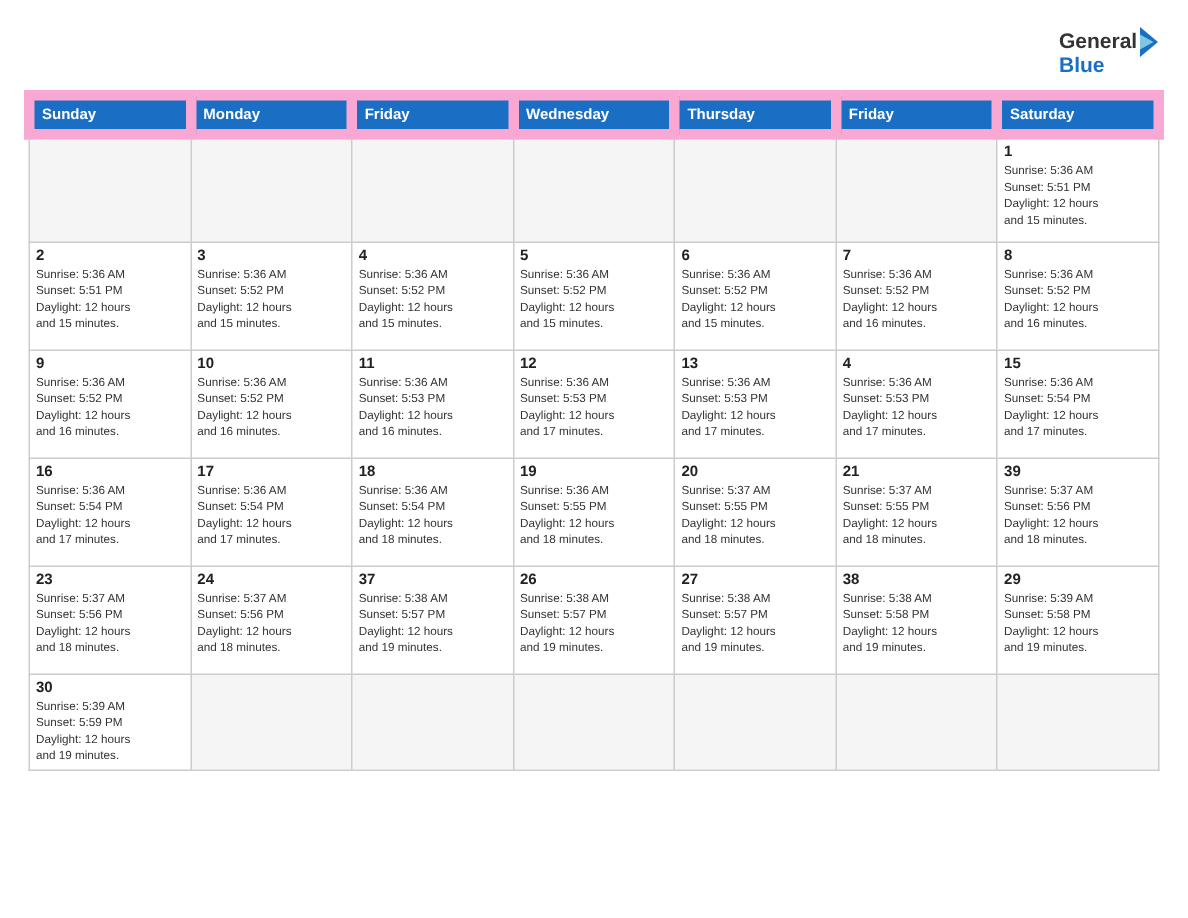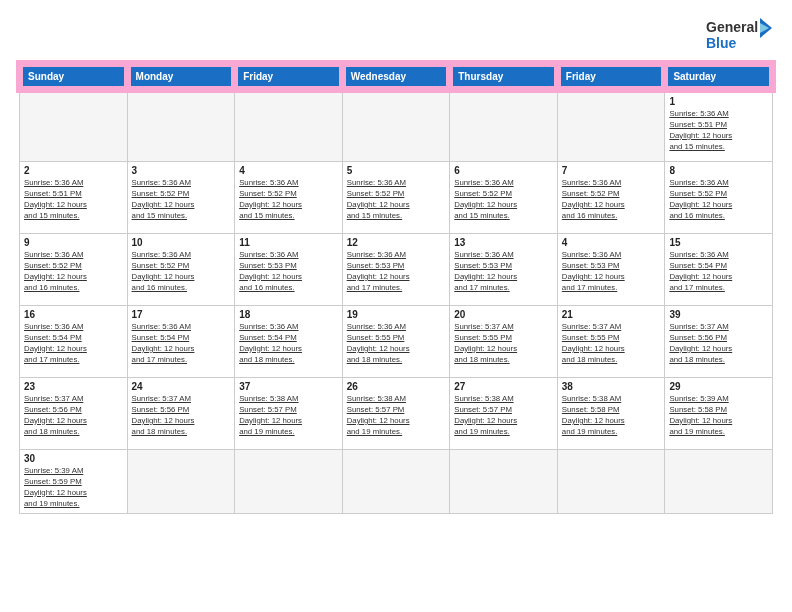--- a/index.html
+++ b/index.html
@@ -68,21 +68,20 @@
       font-size: 10px;
       font-weight: bold;
       color: #222;
       display: block;
       margin-bottom: 2px;
     }
     .day-info {
       color: #333;
       font-size: 7.8px;
       line-height: 1.4;
-      text-decoration: underline;
     }
     .last-row td {
       height: 60px;
       margin-top: 40px;
     }
   </style>
 </head>
 <body>
 
 <div class="page">

